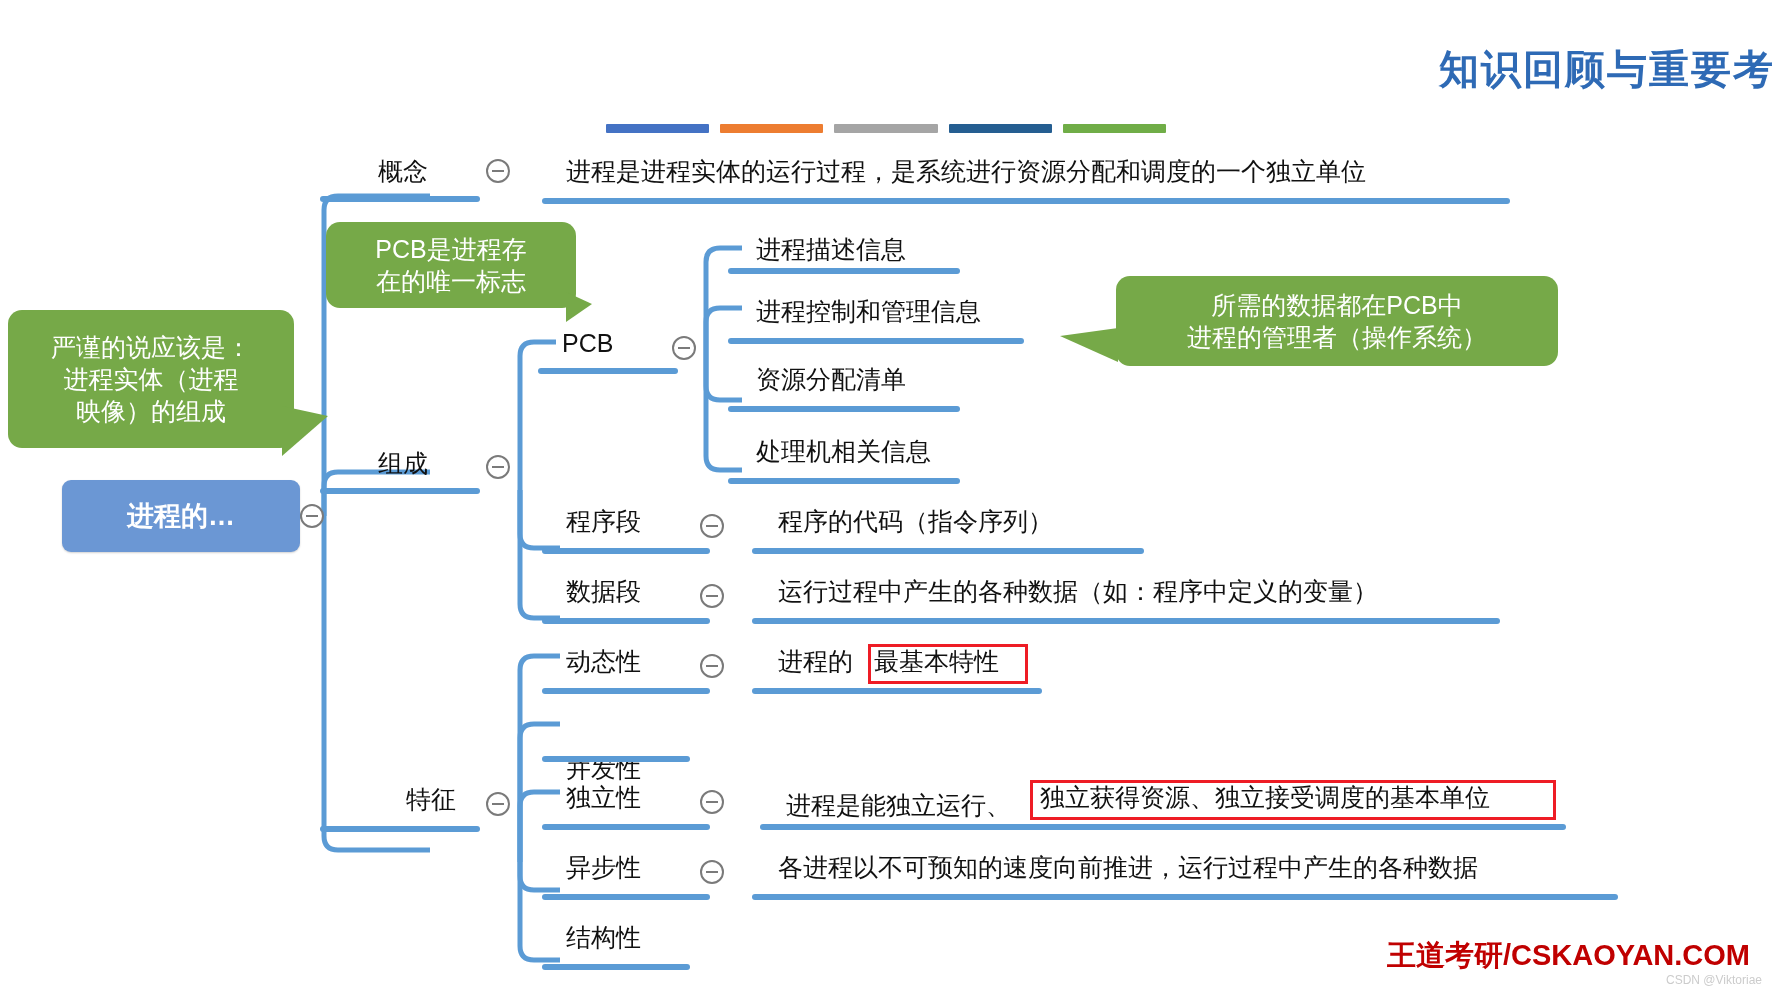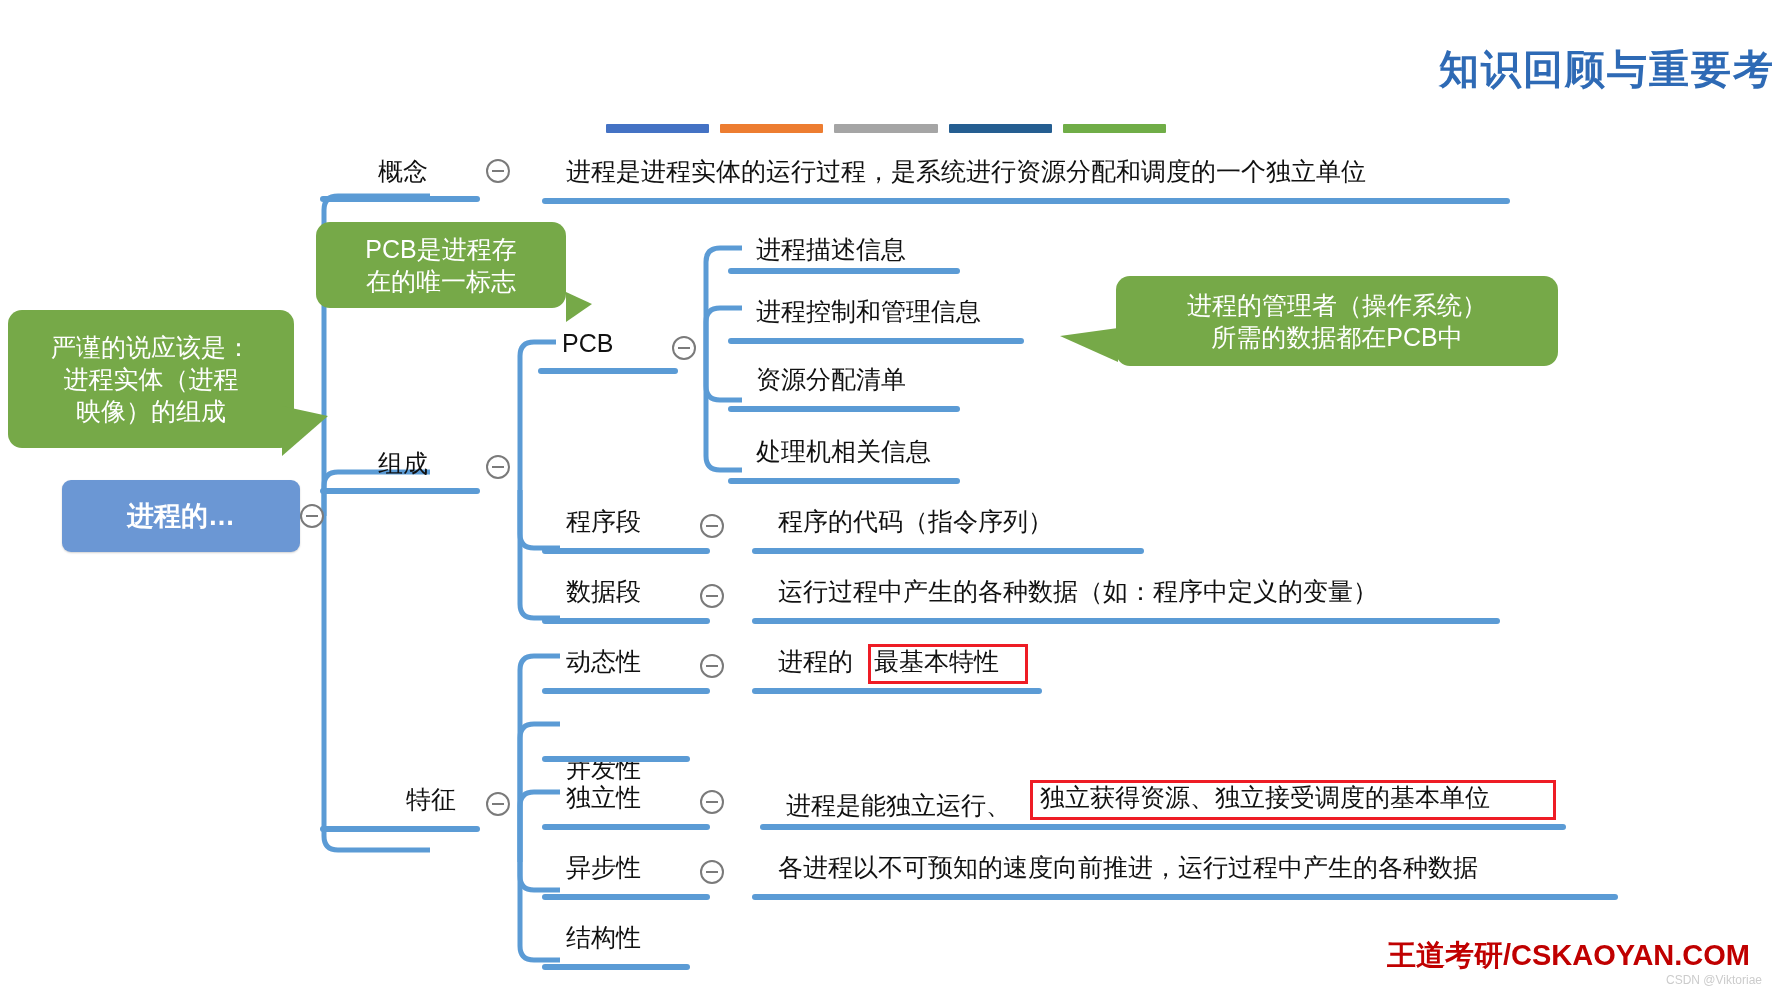--- a/index.html
+++ b/index.html
@@ -265,41 +265,41 @@
 
   <div class="node-label" style="left:566px; top:854px;">异步性</div>
   <div class="underline" style="left:542px; top:894px; width:168px;"></div>
   <div class="minus" style="left:700px; top:860px;"></div>
   <div class="node-text" style="left:778px; top:854px;">各进程以不可预知的速度向前推进，运行过程中产生的各种数据</div>
   <div class="underline" style="left:752px; top:894px; width:866px;"></div>
 
   <div class="node-label" style="left:566px; top:924px;">结构性</div>
   <div class="underline" style="left:542px; top:964px; width:148px;"></div>
 
-  <div class="callout" style="left:316px; top:222px; width:250px; height:86px;">
+  <div class="callout" style="left:326px; top:222px; width:250px; height:86px;">
     <div>
       <div>PCB是进程存</div>
       <div>在的唯一标志</div>
     </div>
   </div>
   <div class="callout-tail" style="left:566px; top:292px; border-left:26px solid #76a948; border-top:12px solid transparent; border-bottom:18px solid transparent;"></div>
 
   <div class="callout" style="left:8px; top:310px; width:286px; height:138px; border-radius:14px;">
     <div>
       <div>严谨的说应该是：</div>
       <div>进程实体（进程</div>
       <div>映像）的组成</div>
     </div>
   </div>
   <div class="callout-tail" style="left:282px; top:406px; border-left:46px solid #76a948; border-top:10px solid transparent; border-bottom:40px solid transparent;"></div>
 
   <div class="callout" style="left:1116px; top:276px; width:442px; height:90px;">
     <div>
+      <div>所需的数据都在PCB中</div>
       <div>进程的管理者（操作系统）</div>
-      <div>所需的数据都在PCB中</div>
     </div>
   </div>
   <div class="callout-tail" style="left:1060px; top:328px; border-right:58px solid #76a948; border-top:8px solid transparent; border-bottom:26px solid transparent;"></div>
 
   <div id="brand">王道考研/CSKAOYAN.COM</div>
   <div id="wm">CSDN @Viktoriae</div>
 
 </div>
 
 </body></html>

